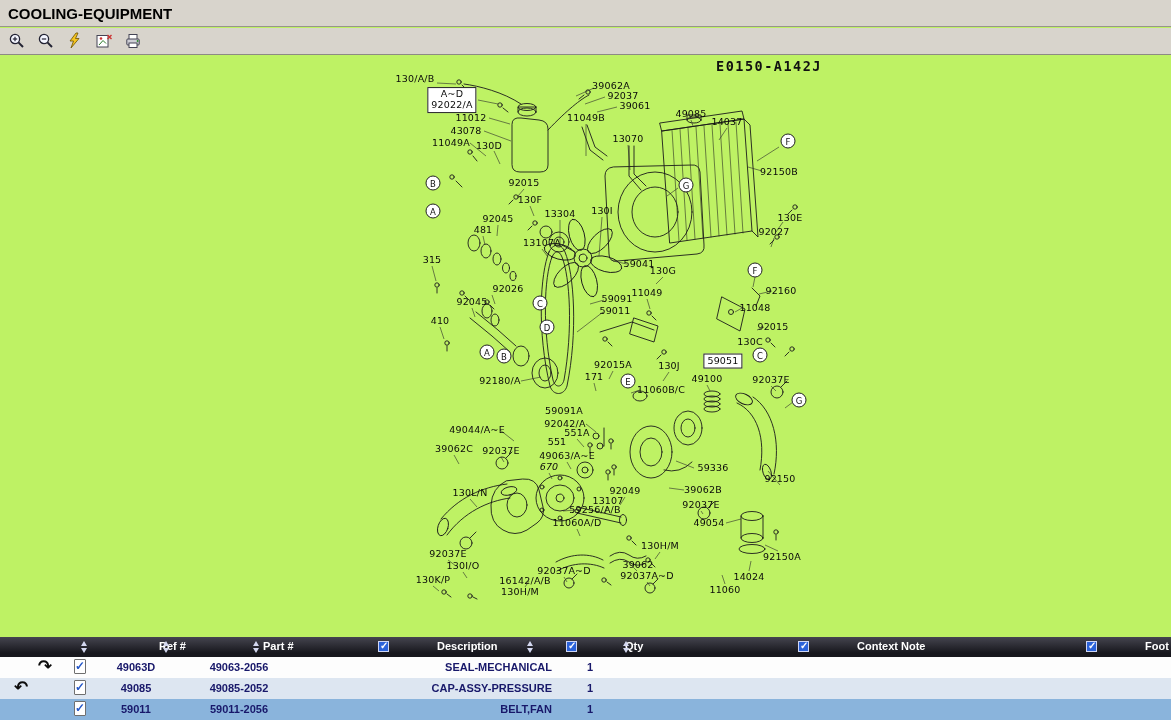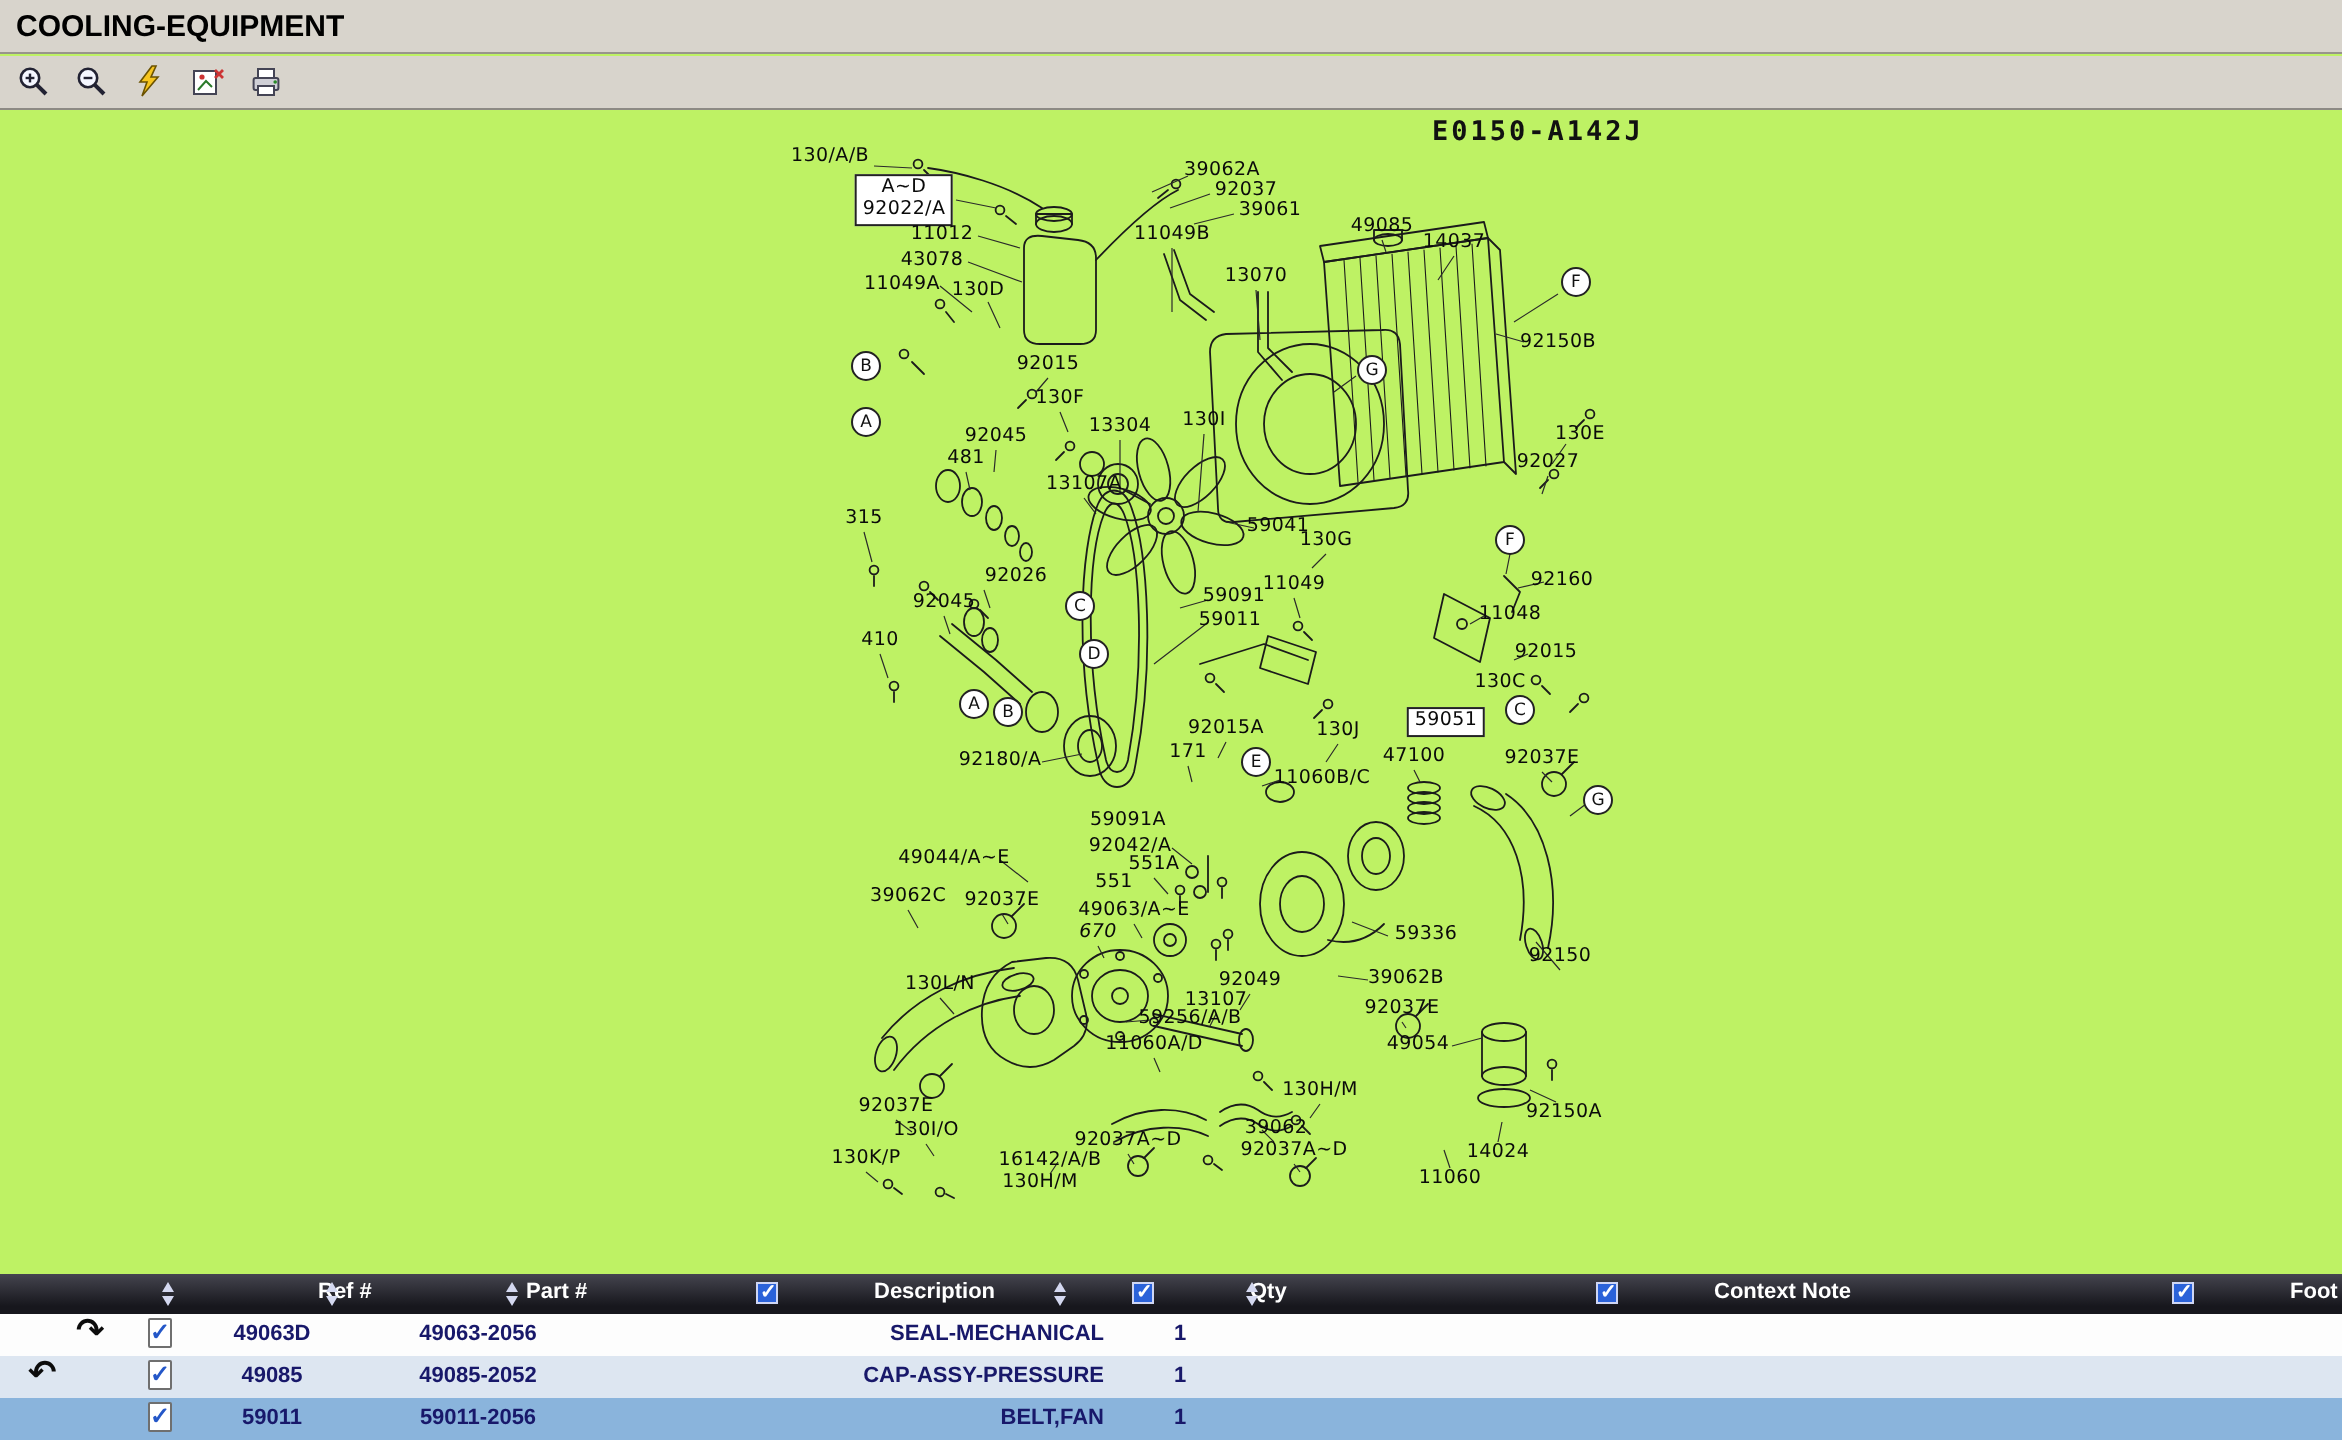--- a/index.html
+++ b/index.html
@@ -433,21 +433,21 @@
       <div class="dlabel" style="left: 669px; top: 366px;">
         <div>130J</div>
       </div>
       <div class="dlabel" style="left: 661px; top: 390px;">
         <div>11060B/C</div>
       </div>
       <div class="dlabel boxed" style="left: 723px; top: 361px; text-align: right;">
         <div>59051</div>
       </div>
       <div class="dlabel" style="left: 707px; top: 379px;">
-        <div>47100</div>
+        <div>49100</div>
       </div>
       <div class="dlabel" style="left: 771px; top: 380px;">
         <div>92037E</div>
       </div>
       <div class="dlabel" style="left: 500px; top: 381px;">
         <div>92180/A</div>
       </div>
       <div class="dlabel" style="left: 564px; top: 411px;">
         <div>59091A</div>
       </div>

